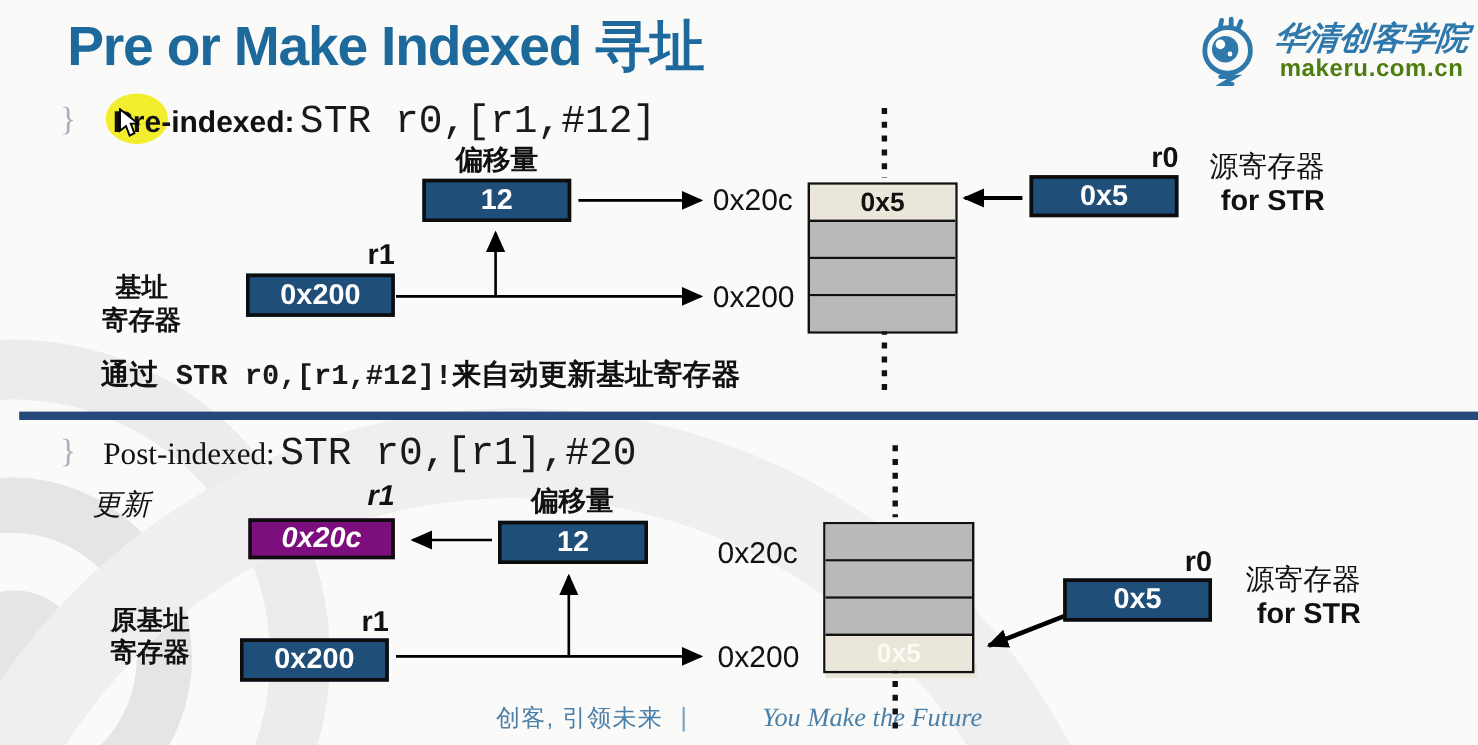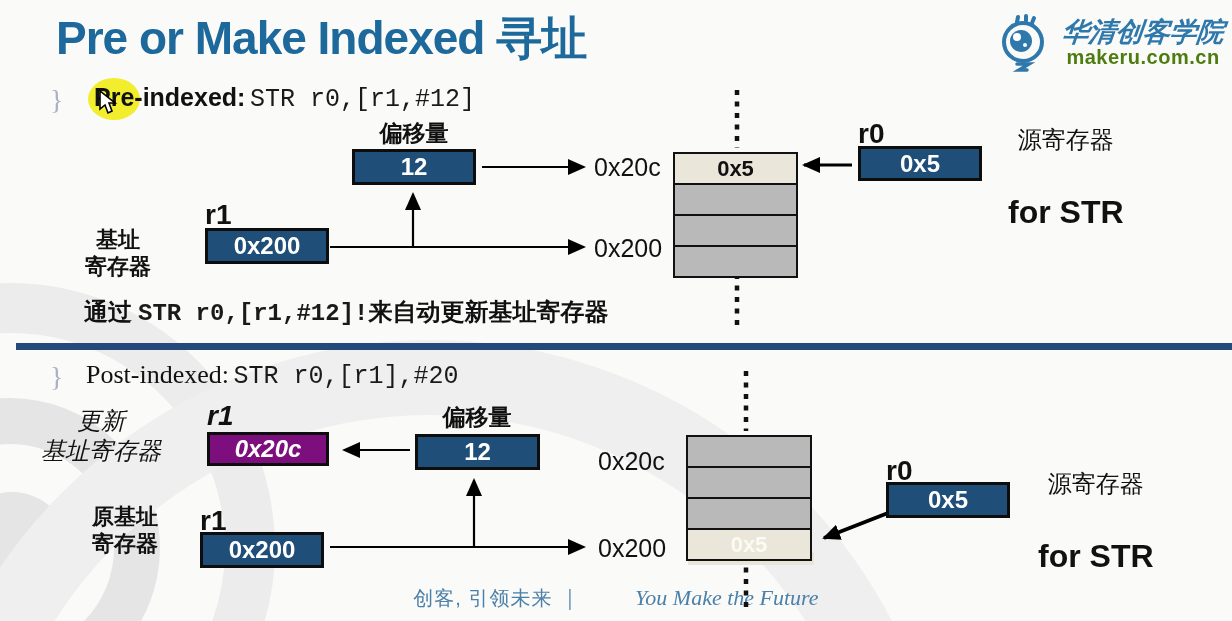--- a/index.html
+++ b/index.html
@@ -17,47 +17,47 @@
   .logo{right:8px;top:12px;display:flex;align-items:center;gap:6px;z-index:3;}
   .logo-texts{display:flex;flex-direction:column;align-items:center;line-height:1.05;}
   .logo-brand{font-size:27px;font-weight:bold;font-style:italic;color:#2f78ab;transform:skewX(-6deg);}
   .logo-url{font-size:20px;font-weight:bold;color:#4d7c0f;letter-spacing:.5px;}
   
   .bullet{font-family:"Liberation Serif",serif;font-size:28px;color:#aab2c2;z-index:3;}
   .line-pre{left:94px;top:83px;z-index:3;white-space:nowrap;}
   .line-post{left:86px;top:360px;z-index:3;white-space:nowrap;}
   .lbl-bold{font-size:25px;font-weight:bold;font-family:"Liberation Sans",sans-serif;}
   .lbl-serif{font-size:26px;font-family:"Liberation Serif",serif;}
-  .code{font-family:"Liberation Mono","DejaVu Sans Mono",monospace;font-size:25px;color:#1a1a1a;}
+  .code{font-family:"Liberation Mono","DejaVu Sans Mono",monospace;font-size:33px;color:#1a1a1a;}
   .highlight{left:88px;top:78px;width:52px;height:42px;background:#f2ee2e;border-radius:50%;z-index:2;}
   
   .reg-box{position:absolute;background:#1f4e79;border:3px solid #0d0d0d;color:#fff;font-weight:bold;
            font-size:24px;display:flex;align-items:center;justify-content:center;z-index:3;}
   .reg-box.purple{background:#7d0e7d;font-style:italic;}
-  .reg-name{position:absolute;font-size:28px;font-weight:bold;text-align:left;z-index:3;}
+  .reg-name{position:absolute;font-size:24px;font-weight:bold;text-align:right;z-index:3;}
   .reg-name.it{font-style:italic;}
   
   .cjk-label{position:absolute;font-family:"Liberation Serif",serif;font-weight:bold;font-size:23px;
              text-align:center;line-height:27px;z-index:3;}
   .cjk-label.it{font-style:italic;font-weight:normal;font-size:24px;line-height:30px;}
   .addr{position:absolute;font-size:25px;color:#111;z-index:3;}
-  .src-label{position:absolute;text-align:center;line-height:28px;z-index:3;}
+  .src-label{position:absolute;text-align:right;line-height:28px;z-index:3;}
   .src-cjk{font-family:"Liberation Serif",serif;font-size:24px;}
-  .src-en{font-size:32px;font-weight:bold;margin-top:44px;}
+  .src-en{font-size:24px;font-weight:bold;}
   
   .mem{position:absolute;border:2px solid #111;z-index:3;}
   .mem-row{height:29px;border-bottom:2px solid #111;background:#b9b9b9;display:flex;
            align-items:center;justify-content:center;font-weight:bold;font-size:22px;}
   .mem-row:last-child{border-bottom:none;}
   .mem-row.lit{background:#eae6da;}
   .mem-row.faded{color:rgba(253,252,244,.92);}
   .mem-shadow{position:absolute;left:688px;top:552px;width:126px;height:13px;background:#e9e5d8;z-index:1;}
   
   .note{left:84px;top:296px;font-size:24px;font-weight:bold;z-index:3;white-space:nowrap;}
-  .note .cjk{font-family:Liberation Serif, serif;text-align:center;}
+  .note .cjk{font-family:Liberation Mono, monospace;text-align:center;}
   .note .code{font-weight:bold;font-size:24px;}
   .divider{left:16px;top:343px;width:1216px;height:7px;background:#26497c;z-index:3;}
   
   .footer{left:0;top:585px;width:100%;text-align:center;color:#4b80a8;z-index:1;white-space:nowrap;}
   .footer .cn{font-size:20px;letter-spacing:1px;}
   .footer .sep{font-size:22px;color:#7ea5c2;margin:0 10px;}
   .footer .en{font-family:"Liberation Serif",serif;font-style:italic;font-size:22px;margin-left:48px;}
   
   .overlay{position:absolute;left:0;top:0;z-index:2;pointer-events:none;}
   .cursor{position:absolute;left:98px;top:90px;z-index:5;}
@@ -135,21 +135,20 @@
   <div class="abs divider"></div>
 
   <div class="abs bullet" style="left:50px;top:361px;">}</div>
   <div class="abs line-post">
     <span class="lbl-serif">Post-indexed:</span>
     <span class="code">STR r0,[r1],#20</span>
   </div>
 
   <div class="cjk-label it" style="left:12px;top:406px;width:178px;">
     <div>更新</div>
-    <div>基址寄存器</div>
   </div>
   <div class="reg-name it" style="left:207px;top:400px;width:122px;">r1</div>
   <div class="reg-box purple" style="left:207px;top:432px;width:116px;height:28px;">0x20c</div>
 
   <div class="cjk-label" style="left:413px;top:404px;width:128px;">偏移量</div>
   <div class="reg-box" style="left:415px;top:434px;width:119px;height:30px;">12</div>
 
   <div class="addr" style="left:598px;top:447px;">0x20c</div>
   <div class="addr" style="left:598px;top:534px;">0x200</div>
 

